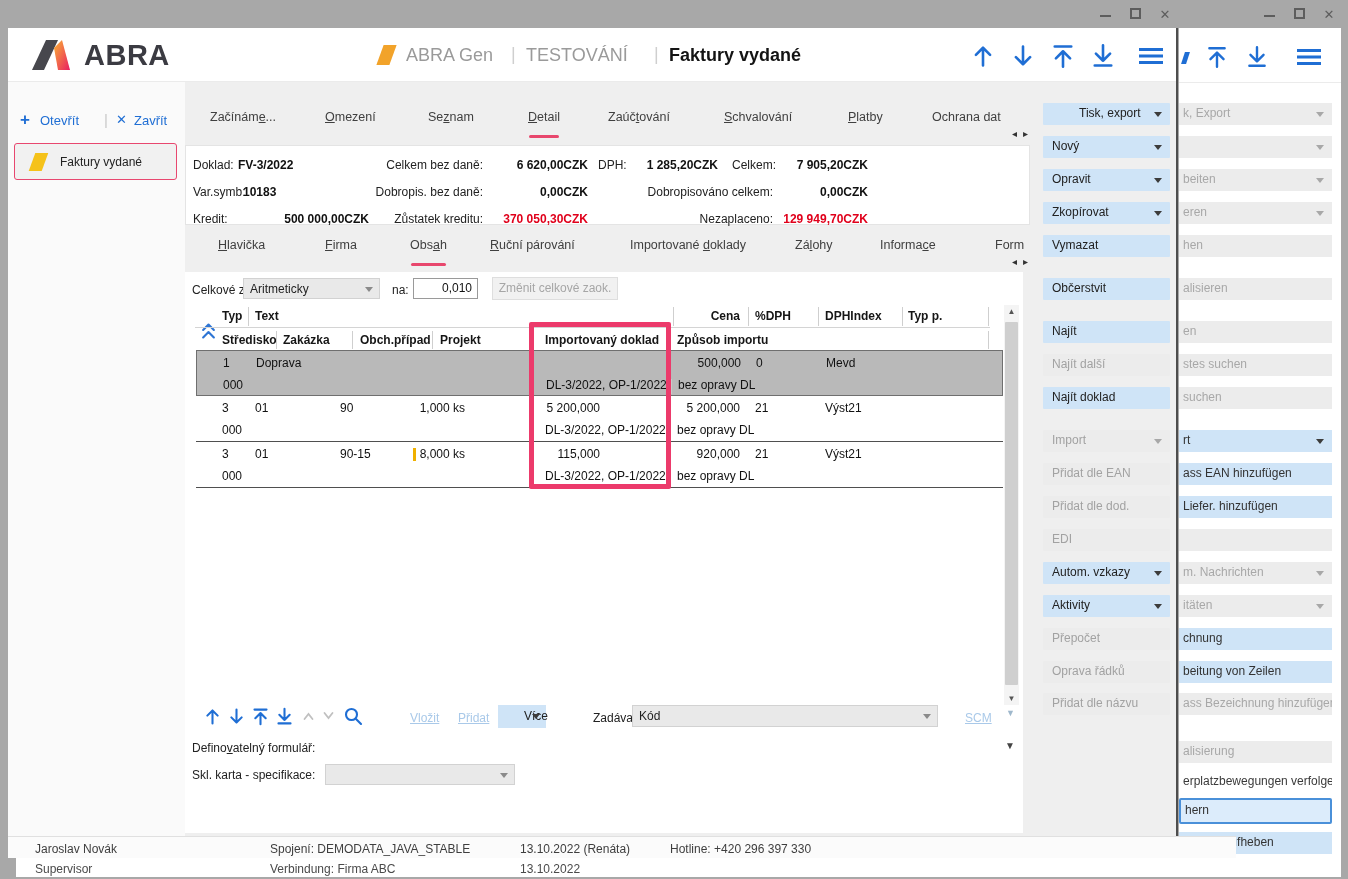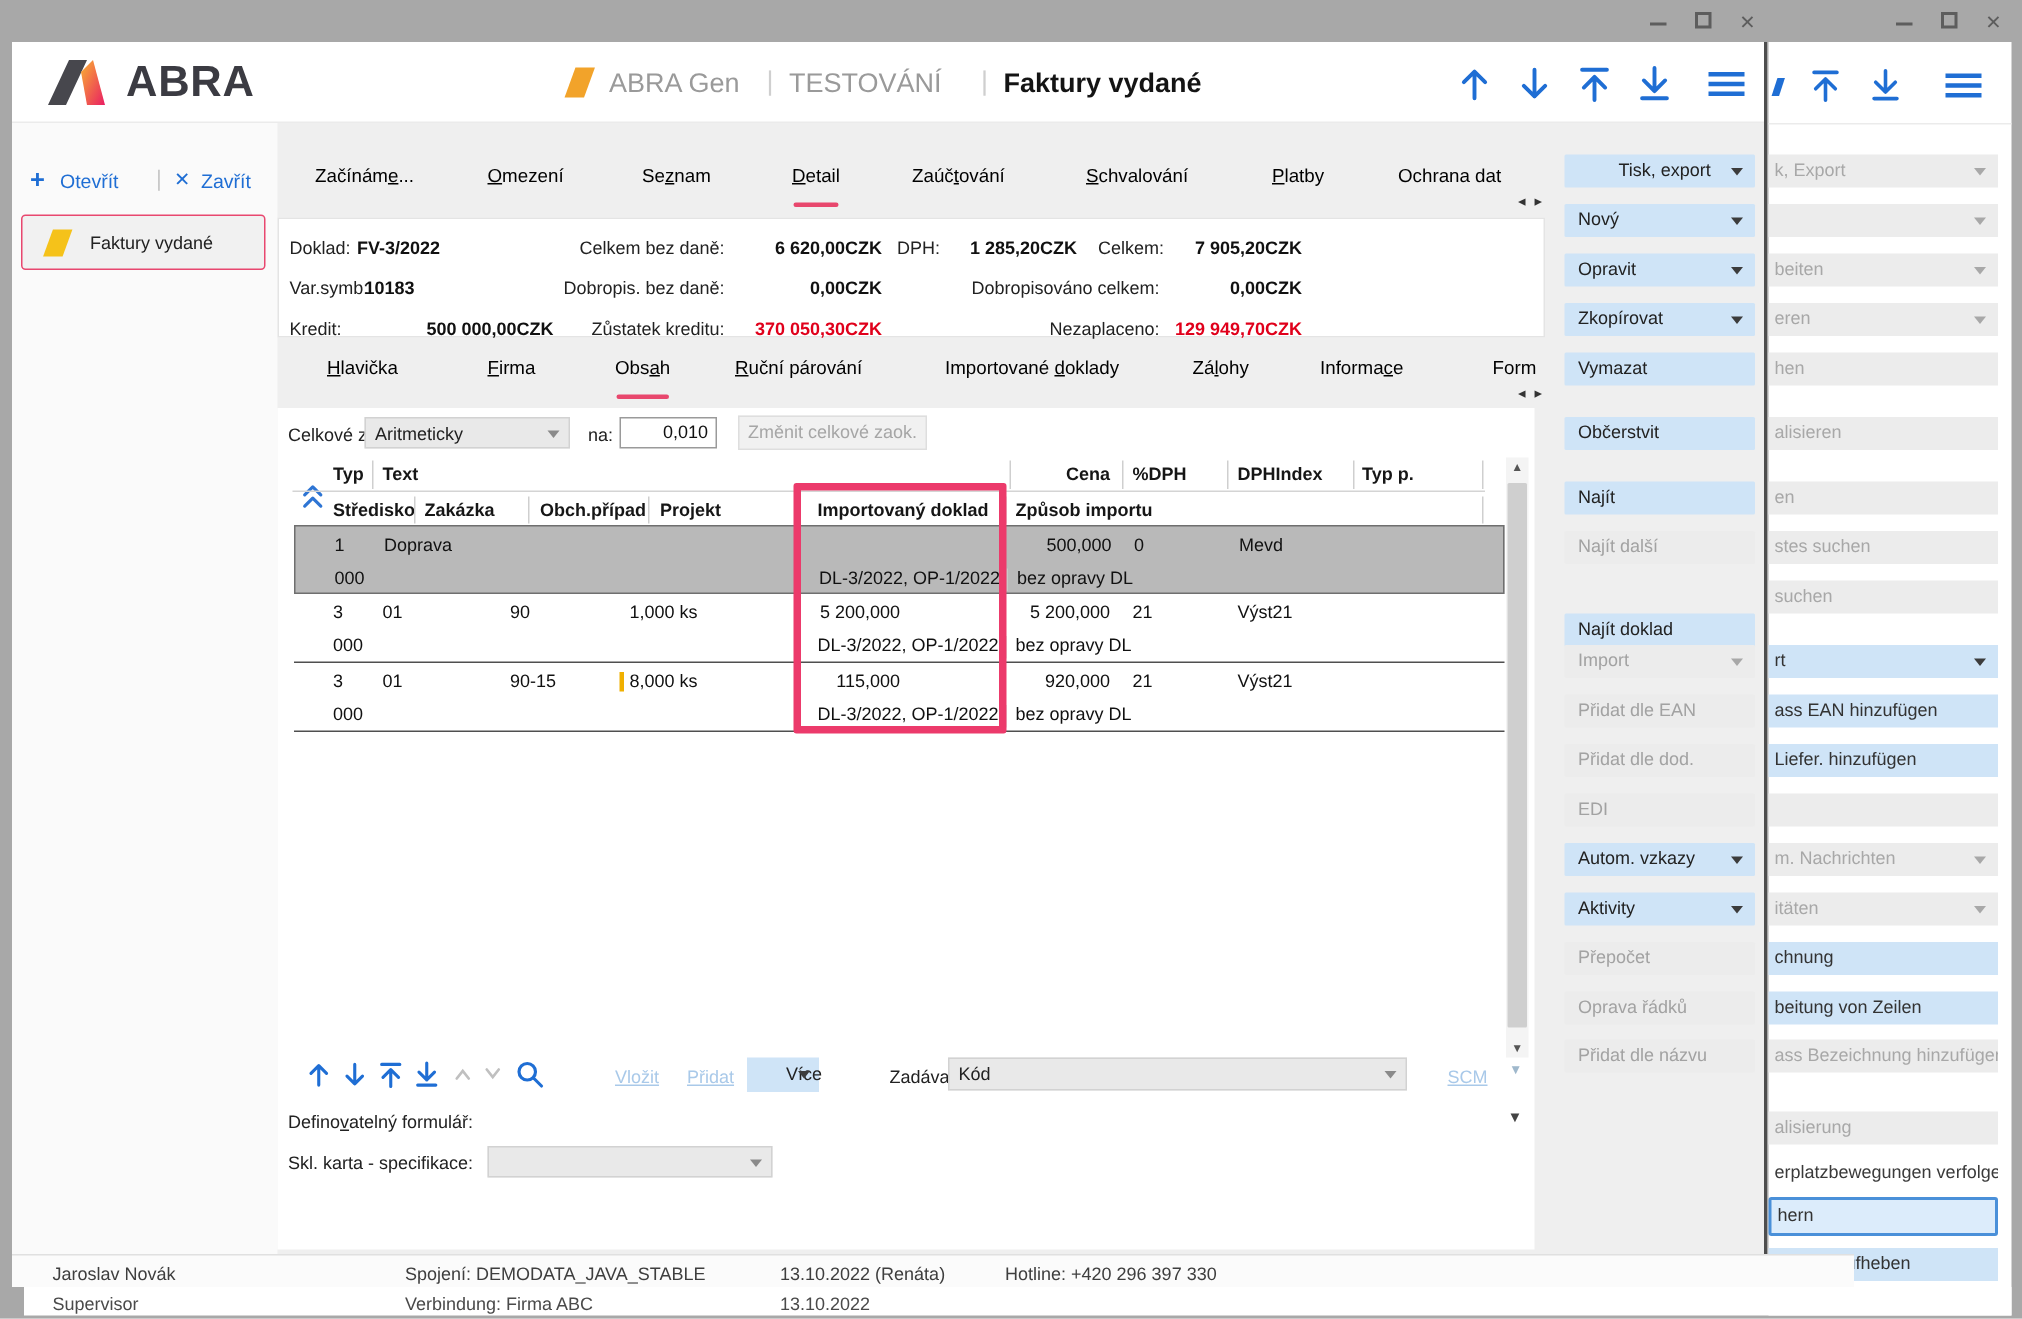--- a/index.html
+++ b/index.html
@@ -26,21 +26,21 @@
 .logo-text{font-size:29px;font-weight:bold;color:#3b3b42;letter-spacing:.5px}
 .icon-btn{position:absolute;cursor:pointer}
 
 #content-bg{position:absolute;left:8px;top:82px;width:1168px;height:754px;background:#efefef;z-index:2}
 #left-panel{position:absolute;left:8px;top:82px;width:177px;height:754px;background:#fafafa;z-index:3}
 .blue-link{color:#1f6ed4;font-size:13px;cursor:pointer}
 #wsp-item{position:absolute;left:6px;top:61px;width:163px;height:37px;border:1px solid #e8476f;border-radius:3px;background:#f1f1f1;cursor:pointer}
 .ypara{position:absolute;width:13px;height:18px;background:#f5c21a;transform:skewX(-20deg)}
 
 .tabhost{position:absolute;height:32px;z-index:3}
-.tab{position:absolute;top:4px;height:24px;font-size:12.5px;color:#000000;white-space:nowrap;cursor:pointer}
+.tab{position:absolute;top:4px;height:24px;font-size:12.5px;color:#404040;white-space:nowrap;cursor:pointer}
 .tab.active::after{content:'';position:absolute;left:1px;right:1px;bottom:-4px;height:3px;background:#e8476d;border-radius:2px}
 .tab-nav{position:absolute;font-size:10px;color:#333;cursor:pointer}
 
 #docbox{position:absolute;left:185px;top:145px;width:845px;height:80px;background:#fff;border:1px solid #e4e4e4;z-index:3}
 .lab{position:absolute;color:#222;white-space:nowrap}
 .val{position:absolute;font-weight:bold;color:#111;white-space:nowrap}
 .rt{text-align:right}
 .neg{color:#e0001b}
 
 #mainbox{position:absolute;left:185px;top:272px;width:838px;height:561px;background:#fff;z-index:3}
@@ -521,21 +521,21 @@
       
     </div>
     <div class="side-btn" style="left: 1043px; top: 321px;">
       <span>Najít</span>
       
     </div>
     <div class="side-btn dis" style="left: 1043px; top: 354px;">
       <span>Najít další</span>
       
     </div>
-    <div class="side-btn" style="left: 1043px; top: 409px;">
+    <div class="side-btn" style="left: 1043px; top: 387px;">
       <span>Najít doklad</span>
       
     </div>
     <div class="side-btn dis" style="left: 1043px; top: 430px;">
       <span>Import</span>
       <span class="caret"></span>
     </div>
     <div class="side-btn dis" style="left: 1043px; top: 463px;">
       <span>Přidat dle EAN</span>
       

